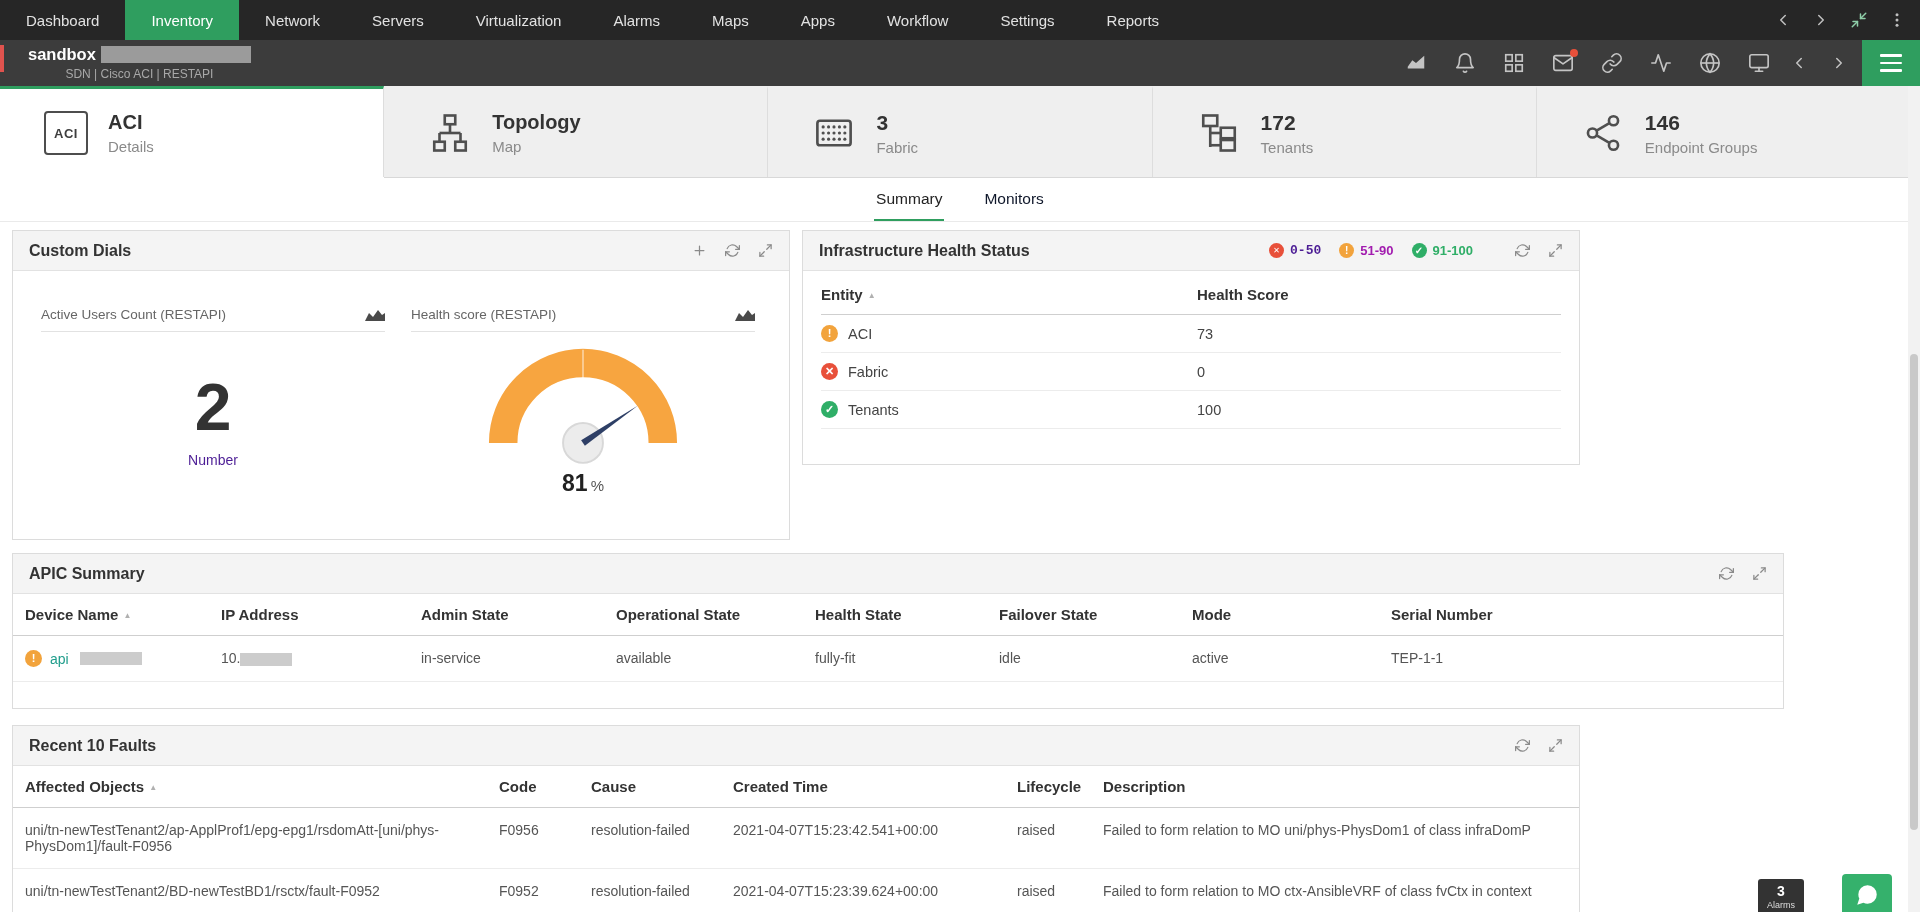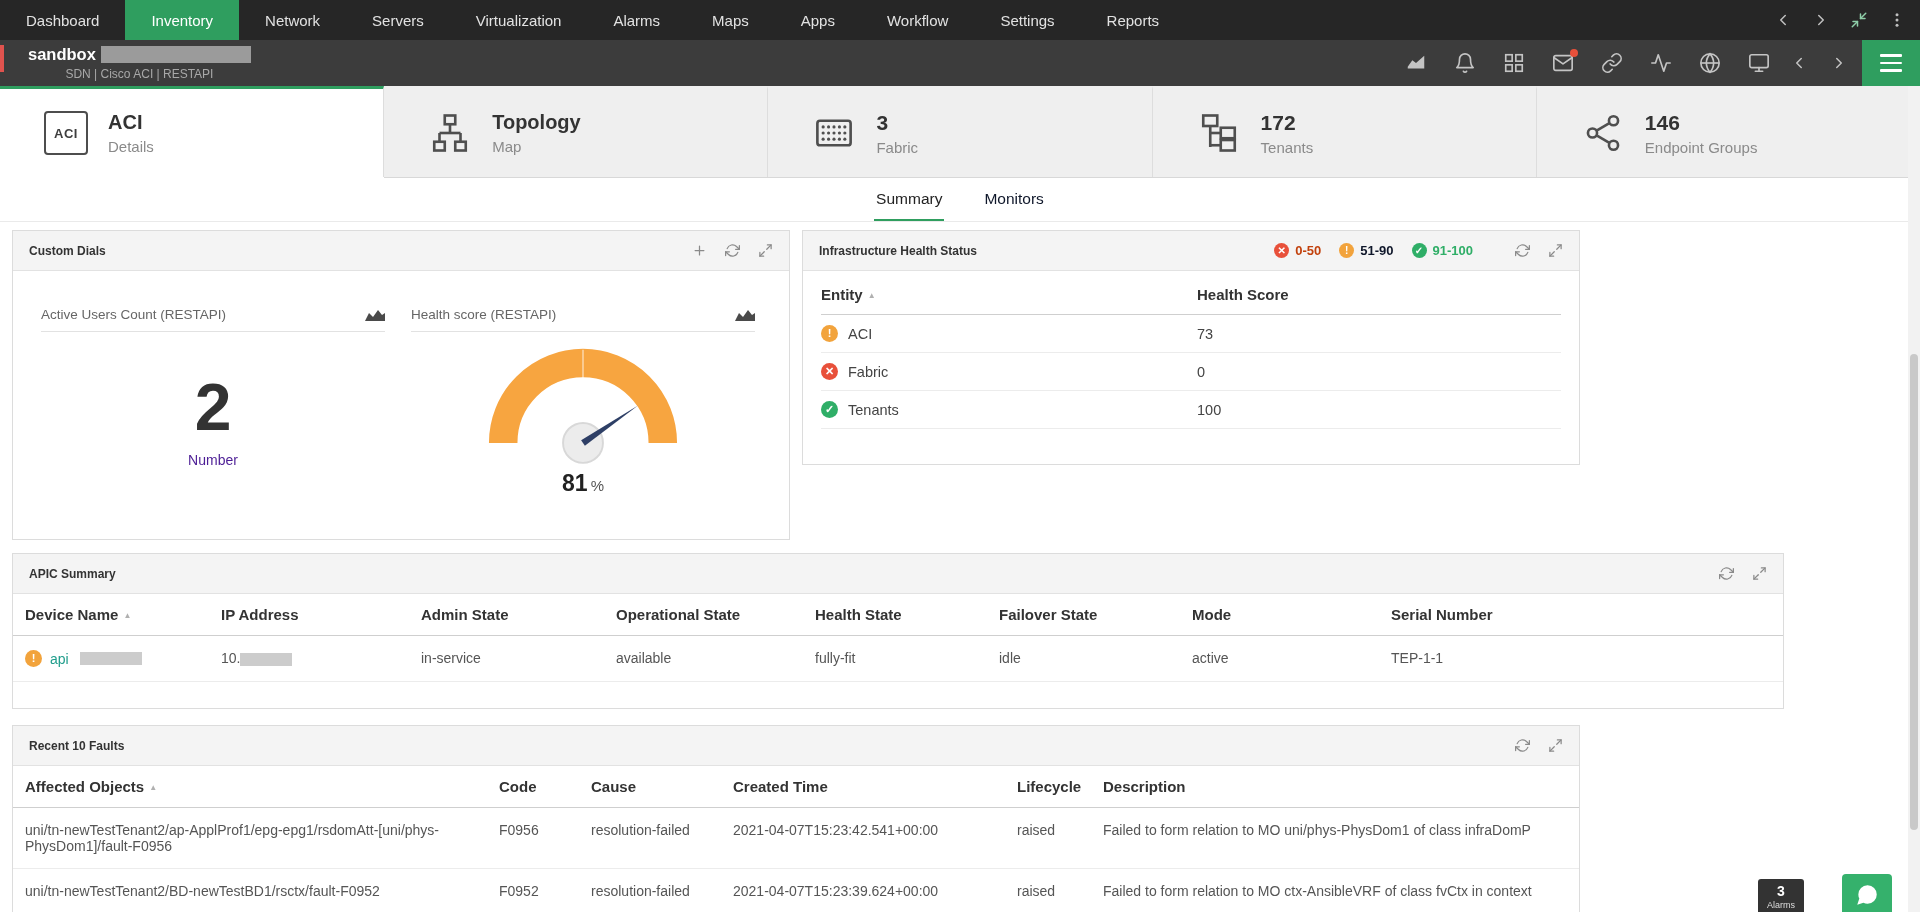--- a/index.html
+++ b/index.html
@@ -41,21 +41,21 @@
   .card-sub { font-size:15px; color:#8a8a8a; margin-top:4px; }
 
   
   .subtabs { position:absolute; top:178px; left:0; right:0; height:44px; background:#fff; border-bottom:1px solid #eaeaea; display:flex; justify-content:center; gap:38px; z-index:4; }
   .subtab { display:flex; align-items:center; font-size:15.5px; color:#0f172a; border-bottom:2px solid transparent; cursor:pointer; padding:0 2px; }
   .subtab.active { color:#222; border-bottom-color:#2f9e5f; }
 
   
   .panel { position:absolute; background:#fff; border:1px solid #dcdcdc; z-index:3; }
   .panel-header { height:40px; background:#f4f4f4; border-bottom:1px solid #e2e2e2; display:flex; align-items:center; padding:0 16px; }
-  .panel-title { font-size:12px; font-weight:bold; color:#333; white-space:nowrap; }
+  .panel-title { font-size:16px; font-weight:bold; color:#333; white-space:nowrap; }
   .panel-actions { margin-left:auto; display:flex; align-items:center; gap:18px; color:#8a8a8a; }
 
   #panel-dials  { left:12px; top:230px; width:778px; height:310px; }
   #panel-ihs    { left:802px; top:230px; width:778px; height:235px; }
   #panel-apic   { left:12px; top:553px; width:1772px; height:156px; }
   #panel-faults { left:12px; top:725px; width:1568px; height:200px; }
 
   
   .dials-body { position:relative; height:268px; }
   .dial { position:absolute; top:36px; width:344px; }
@@ -63,21 +63,21 @@
   .dial-label-row { display:flex; justify-content:space-between; align-items:center; border-bottom:1px solid #e2e2e2; padding-bottom:9px; font-size:13.5px; color:#666; }
   .big-number { text-align:center; font-size:66px; font-weight:600; color:#333; margin-top:42px; line-height:1; }
   .number-label { text-align:center; font-size:14px; color:#4c1d95; margin-top:12px; }
   .gauge-wrap { text-align:center; margin-top:10px; }
   .gauge-value { font-size:15px; color:#555; margin-top:2px; }
   .gauge-value b { font-size:23px; color:#222; font-weight:bold; margin-right:3px; }
 
   
   .legend { display:flex; align-items:center; gap:18px; margin-right:24px; }
   .legend-item { display:flex; align-items:center; gap:6px; font-size:13px; font-weight:bold; }
-  .legend-item.critical { color:#c2410c; } .legend-item.warning { color:#0f172a; } .legend-item.good { color:#2fae67; }
+  .legend-item.critical { color:#4c1d95;font-family:Liberation Mono, monospace; } .legend-item.warning { color:#a21caf; } .legend-item.good { color:#2fae67; }
   .ihs-table { margin:4px 18px 0; }
   .ihs-row { display:grid; grid-template-columns:376px 1fr; align-items:center; height:38px; border-bottom:1px solid #ececec; font-size:14.5px; color:#444; }
   .ihs-row.head { height:40px; border-bottom:1px solid #cfcfcf; font-weight:bold; color:#333; font-size:15px; }
   .entity-cell { display:flex; align-items:center; gap:10px; }
 
   
   .badge { display:inline-flex; align-items:center; justify-content:center; width:17px; height:17px; border-radius:50%; color:#fff; font-size:11px; font-weight:bold; flex:none; line-height:1; }
   .badge.sm { width:15px; height:15px; font-size:10px; }
   .badge.critical { background:#e8503a; } .badge.critical::before { content:"\2715"; }
   .badge.warning  { background:#f2a33c; } .badge.warning::before  { content:"!"; }

